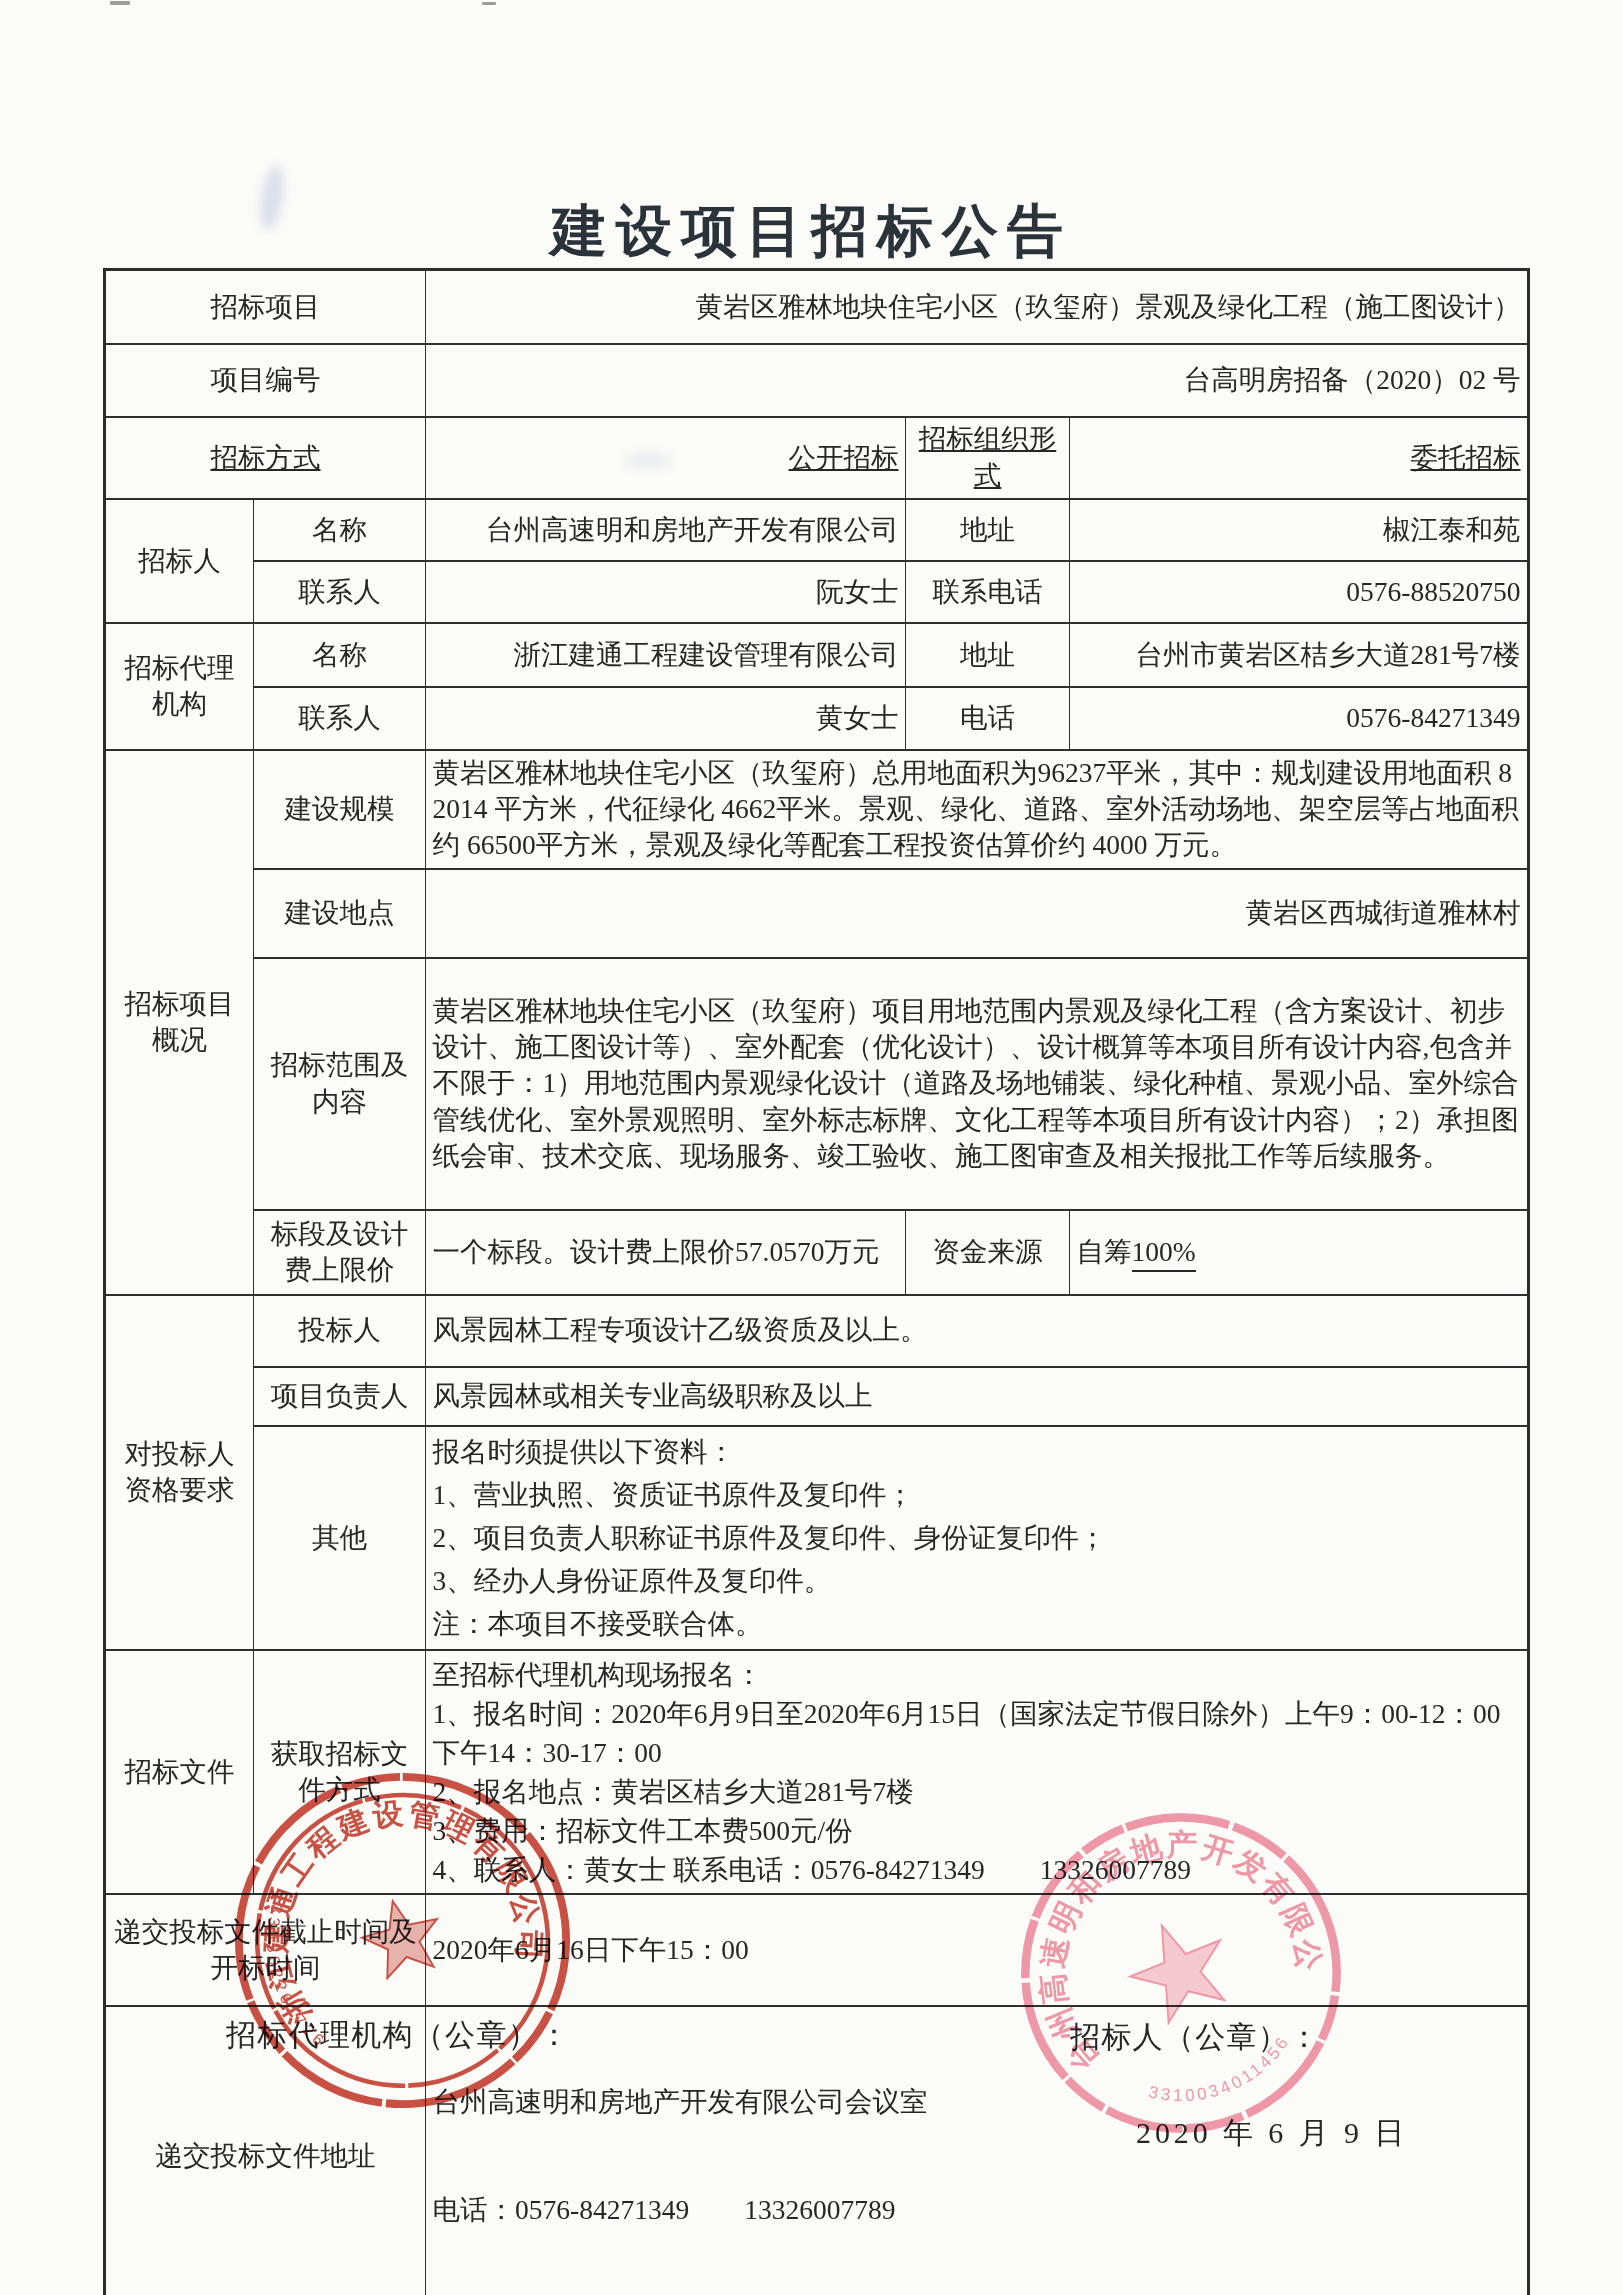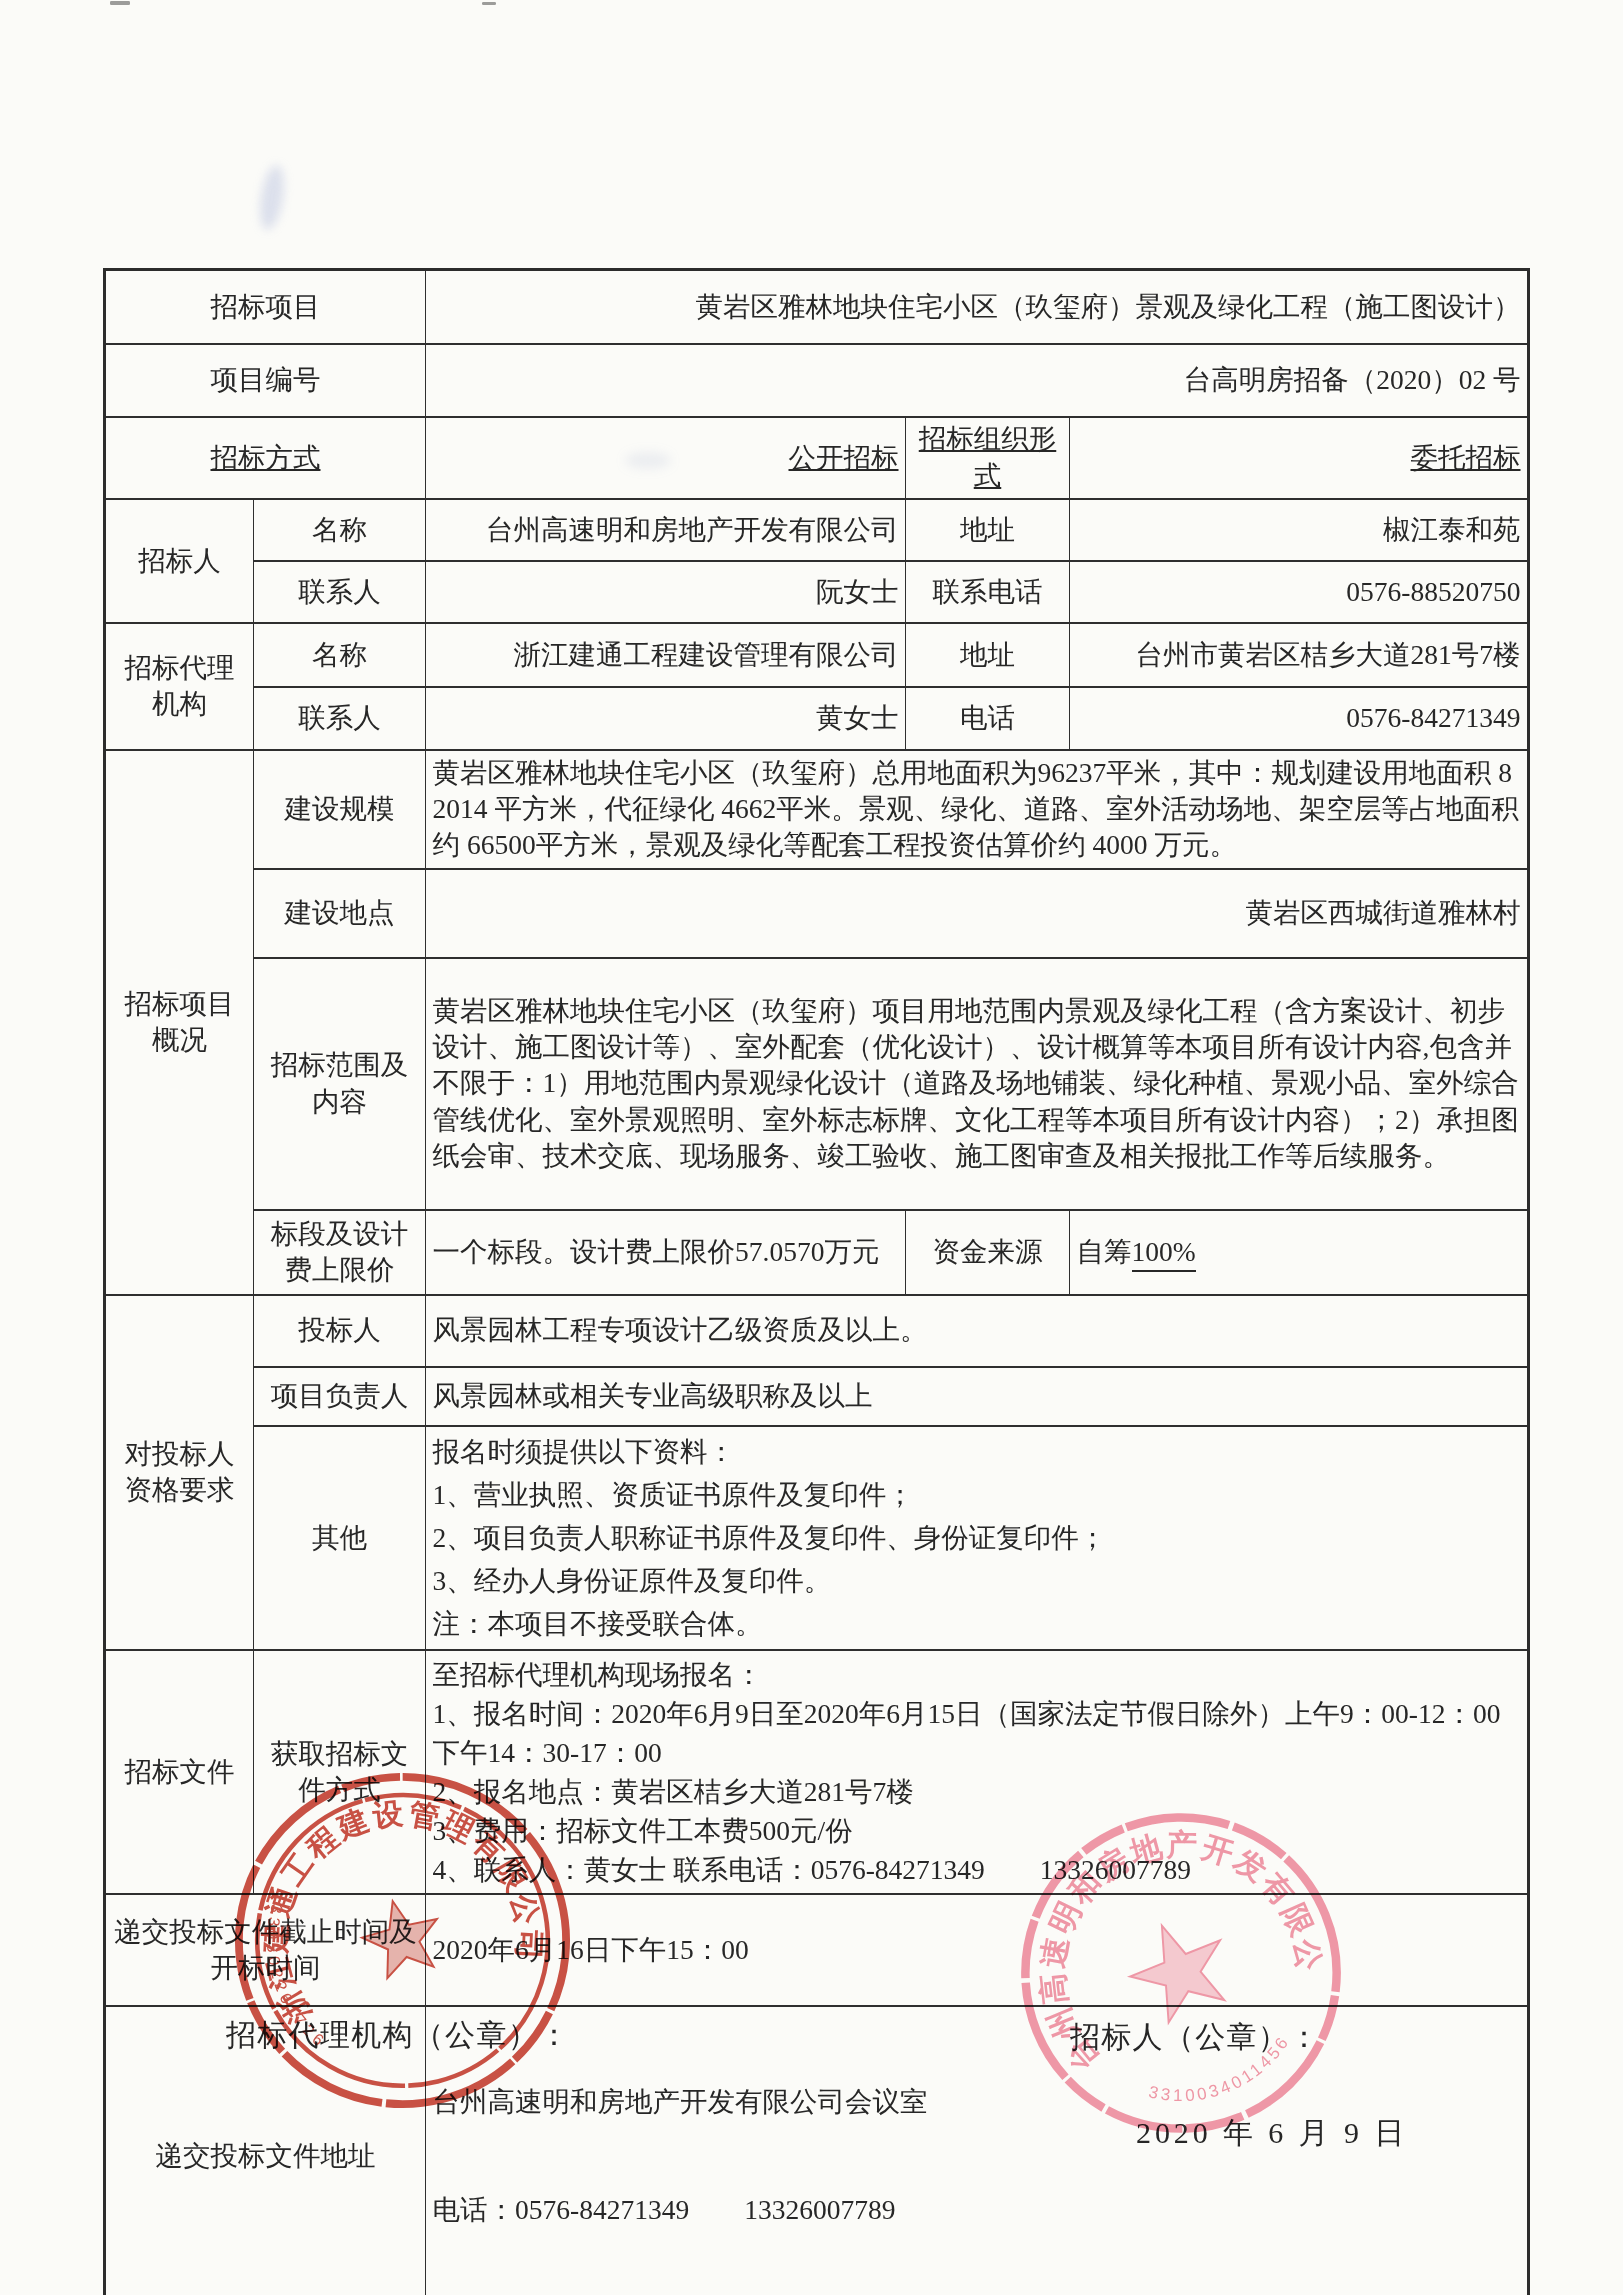--- a/index.html
+++ b/index.html
@@ -78,20 +78,21 @@
 </head>
 <body>
 
 <div class="sheet">
 
   <div class="speck" style="left:110px;top:1.3px;width:19.6px;height:3.9px;"></div>
   <div class="speck" style="left:482px;top:2px;width:14.4px;height:3.3px;"></div>
   <div class="smudge"></div>
   <div class="smudge2"></div>
 
+  <div class="doc-title">建设项目招标公告</div>
 
   <table class="doc">
     <colgroup>
       <col style="width:149px">
         <col style="width:172px">
         <col style="width:480px">
       <col style="width:164px">
         <col style="width:459px">
     </colgroup>
     <tbody>

